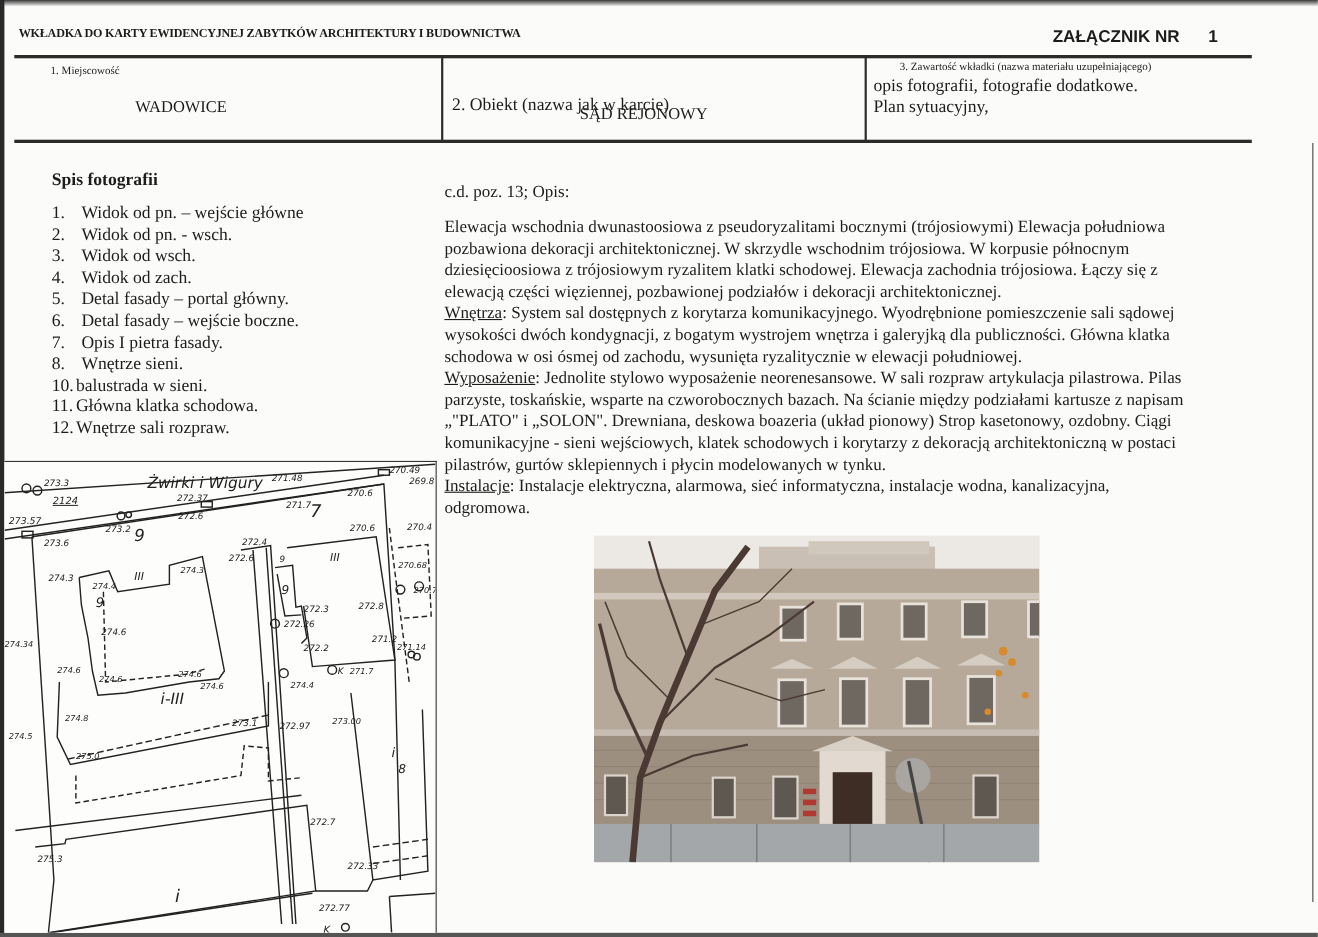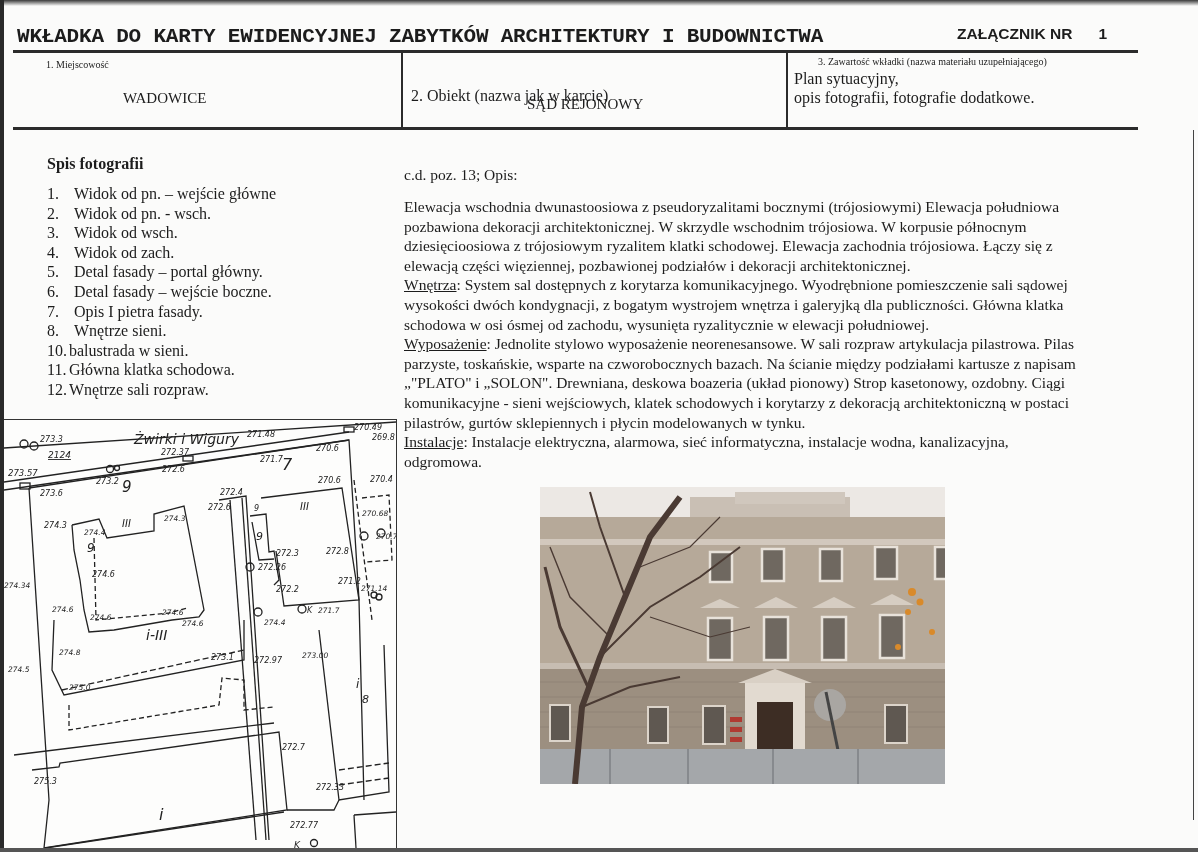--- a/index.html
+++ b/index.html
@@ -7,22 +7,22 @@
       width: 1198px; height: 852px; position: relative; overflow: hidden;
       background: #fbfbfa; color: #1c1c1c;
       font-family: "Liberation Serif", "DejaVu Serif", serif;
     }
     .topshade { position: absolute; left: 0; top: 0; width: 1198px; height: 6px;
       background: linear-gradient(#3a3a3a, #fbfbfa); }
     .leftshade { position: absolute; left: 0; top: 0; width: 4px; height: 852px; background: #2a2a2a; }
     .bottomshade { position: absolute; left: 0; bottom: 0; width: 1198px; height: 4px; background: #555; }
     .rightline { position: absolute; left: 1193px; top: 130px; width: 1px; height: 690px; background: #444; }
 
-    .hdr-title { position: absolute; left: 17px; top: 25px; font-family: Liberation Mono, monospace;
-      font-weight: bold; font-size: 21px; letter-spacing: -0.2px; }
+    .hdr-title { position: absolute; left: 17px; top: 25px; font-family: Liberation Serif, serif;
+      font-weight: bold; font-size: 11px; letter-spacing: -0.2px; }
     .hdr-annex { position: absolute; left: 924px; top: 25px; font-family: "Liberation Sans", sans-serif;
       font-weight: bold; font-size: 15.5px; margin-left: 33px; }
     .hdr-annex .num { margin-left: 26px; }
 
     .rule { position: absolute; background: #2b2b2b; }
     .rule.h1 { left: 13px; top: 50px; width: 1125px; height: 3px; }
     .rule.h2 { left: 13px; top: 127px; width: 1125px; height: 3px; }
     .rule.v1 { left: 401px; top: 50px; width: 2px; height: 80px; }
     .rule.v2 { left: 786px; top: 50px; width: 2px; height: 80px; }
 
@@ -74,22 +74,22 @@
 <div class="rule v2"></div>
 
 <div class="cell-label-small f1-label">1. Miejscowość</div>
 <div class="cell-value-bold f1-value">WADOWICE</div>
 
 <div class="cell-label f2-label">2. Obiekt (nazwa jak w karcie)</div>
 <div class="cell-value-bold f2-value">SĄD REJONOWY</div>
 
 <div class="cell-label-small f3-label">3. Zawartość wkładki (nazwa materiału uzupełniającego)</div>
 <div class="f3-value">
+  <div>opis fotografii, fotografie dodatkowe.</div>
   <div>Plan sytuacyjny,</div>
-  <div>opis fotografii, fotografie dodatkowe.</div>
 </div>
 
 <div class="spis-title">Spis fotografii</div>
 <ul class="spis-list">
   <li><span class="n">1.</span><span>Widok od pn. – wejście główne</span></li>
   <li><span class="n">2.</span><span>Widok od pn. - wsch.</span></li>
   <li><span class="n">3.</span><span>Widok od wsch.</span></li>
   <li><span class="n">4.</span><span>Widok od zach.</span></li>
   <li><span class="n">5.</span><span>Detal fasady – portal główny.</span></li>
   <li><span class="n">6.</span><span>Detal fasady – wejście boczne.</span></li>

